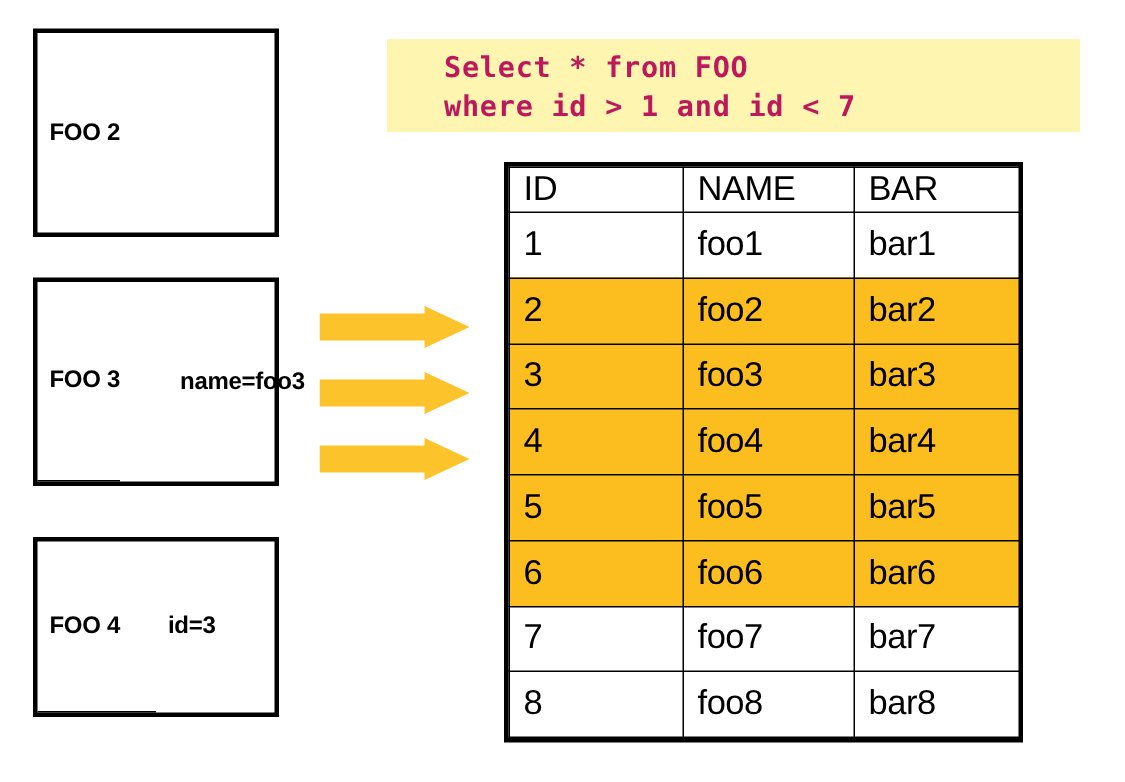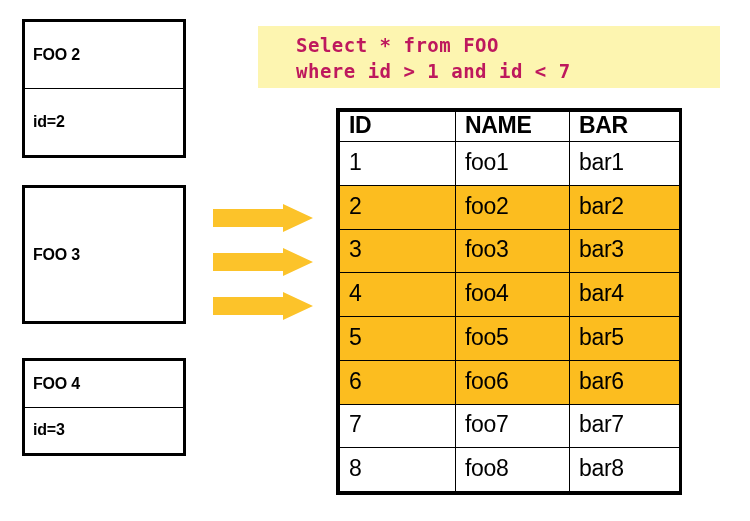--- a/index.html
+++ b/index.html
@@ -15,42 +15,42 @@
     font-family: "Liberation Sans", sans-serif;
   }
 
   
   .entity-box {
     position: absolute;
     box-sizing: border-box;
     background: #ffffff;
     border: 3px solid #000000;
     display: flex;
-    flex-direction: column;
+    flex-direction: row;
   }
   .entity-row {
     box-sizing: border-box;
     flex: 1 1 0;
     display: flex;
     align-items: center;
     padding-left: 8px;
     border-bottom: 1px solid #000000;
     font-size: 16px;
     font-weight: bold;
     color: #000000;
     letter-spacing: -0.2px;
     white-space: nowrap;
   }
   .entity-row:last-child {
     border-bottom: none;
   }
 
   #entity-box-0 { left: 22px;  top: 19px;  width: 164px; height: 139px; }
   #entity-box-1 { left: 22px;  top: 185px; width: 164px; height: 139px; gap: 32px; }
-  #entity-box-2 { left: 22px;  top: 358px; width: 164px; height: 98px; }
+  #entity-box-2 { left: 22px;  top: 358px; width: 164px; height: 120px; }
 
   
   .arrow {
     position: absolute;
     width: 100px;
     height: 28px;
   }
   #arrow-0 { left: 213px; top: 204px; }
   #arrow-1 { left: 213px; top: 248px; }
   #arrow-2 { left: 213px; top: 292px; }
@@ -100,39 +100,39 @@
     text-align: left;
     vertical-align: middle;
     padding: 0 0 2px 9px;
     font-size: 23px;
     font-weight: normal;
     color: #000000;
     letter-spacing: -0.3px;
     white-space: nowrap;
     background: #ffffff;
   }
-  #result-table th { font-weight: bold; }
+  #result-table th { font-weight: normal; }
   #result-table tr.row-highlight th,
   #result-table tr.row-highlight td {
     background: #fcbd1f;
   }
   .col-id   { width: 116px; }
   .col-name { width: 114px; }
   .col-bar  { width: 110px; }
 </style>
 </head>
 <body>
 
 <div class="entity-box" id="entity-box-0">
   <div class="entity-row">FOO 2</div>
-  <div class="entity-row">id=2</div>
 </div>
 
 <div class="entity-box" id="entity-box-1">
   <div class="entity-row">FOO 3</div>
+  <div class="entity-row">name=foo3</div>
 </div>
 
 <div class="entity-box" id="entity-box-2">
   <div class="entity-row">FOO 4</div>
   <div class="entity-row">id=3</div>
 </div>
 
 <svg class="arrow" id="arrow-0" viewBox="0 0 100 28">
   <polygon points="0,5 70,5 70,0 100,14 70,28 70,23 0,23" fill="#fcc32a"></polygon>
 </svg>

